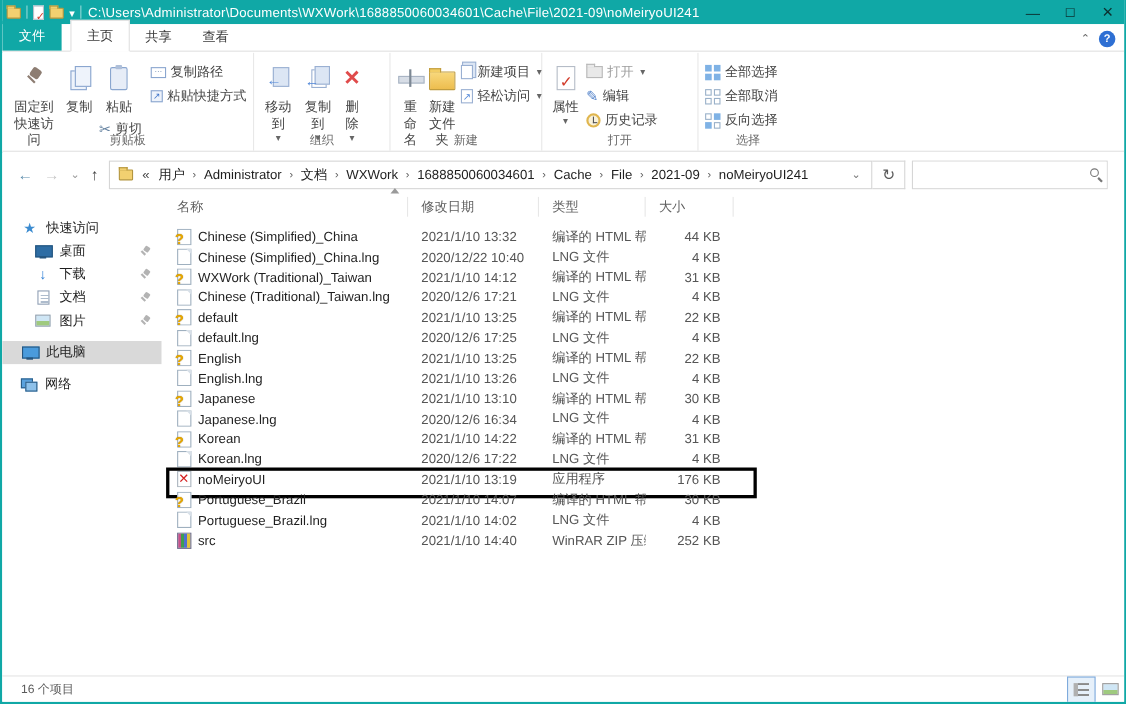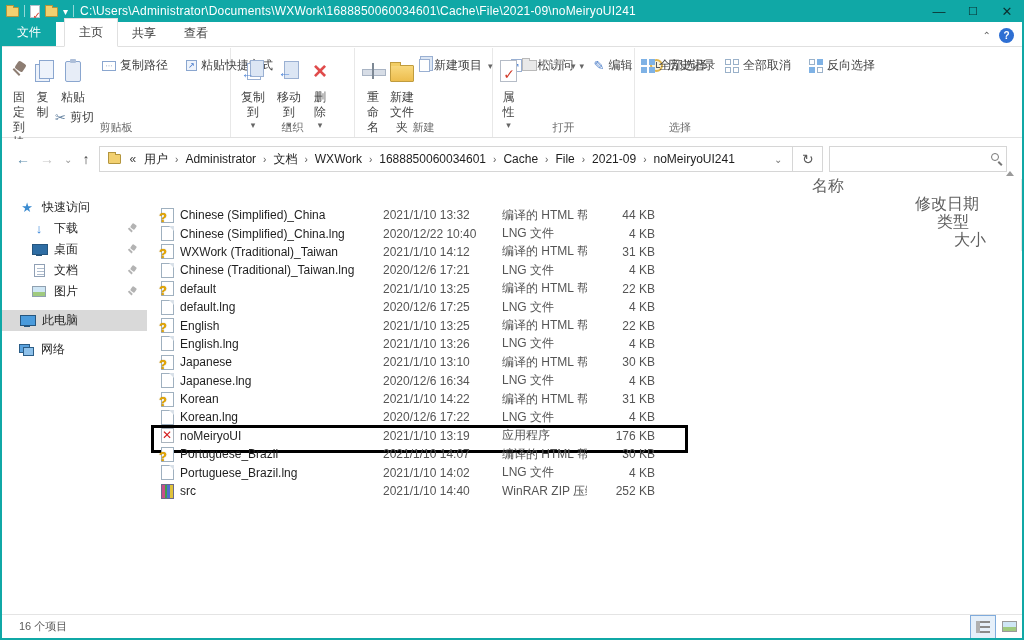--- a/index.html
+++ b/index.html
@@ -35,21 +35,21 @@
                display:flex; align-items:center; justify-content:center; }
 
   
   .ribbon { position:absolute; top:48px; left:0; right:0; height:90px; background:#fff; border-bottom:1px solid #e1e1e1;
             display:flex; font-size:12px; color:#444; }
   .rgroup { position:relative; border-right:1px solid #e8e8e8; padding:4px 4px 16px 4px; display:flex; align-items:flex-start; }
   .rgroup-label { position:absolute; bottom:2px; left:0; right:0; text-align:center; color:#6a6a6a; font-size:11px; }
   .bigbtn { display:flex; flex-direction:column; align-items:center; justify-content:flex-start; text-align:center;
             padding:2px 3px; line-height:1.25; }
   .bigbtn .bicon { height:34px; display:flex; align-items:center; justify-content:center; margin-bottom:2px; }
-  .smallcol { display:flex; flex-direction:row; gap:14px; padding-top:4px;align-items:center; }
+  .smallcol { display:flex; flex-direction:column; gap:3px; padding-top:4px; }
   .smallbtn { display:flex; align-items:center; gap:4px; white-space:nowrap; padding:1px 2px; }
   .dis { color:#9d9d9d; }
   .caret-d::after { content:"▾"; font-size:9px; color:#666; margin-left:2px; }
   .caret-under::after { content:"▾"; font-size:9px; color:#666; display:block; }
 
   
   .i-pin { position:relative; width:20px; height:22px; }
   .i-pin::before { content:""; position:absolute; left:7px; top:2px; width:9px; height:9px; background:#8d7d72; border-radius:2px; transform:rotate(35deg); }
   .i-pin::after { content:""; position:absolute; left:3px; top:11px; width:9px; height:2px; background:#8d7d72; transform:rotate(45deg); }
   .i-pages { position:relative; width:15px; height:18px; background:#eef3fb; border:1px solid #8aa6cf; margin-top:3px;}
@@ -121,21 +121,21 @@
   .si-download::before { content:"↓"; color:#2f7fd6; font-weight:bold; font-size:13px; }
   .si-doc { width:11px; height:13px; background:#fff; border:1px solid #90a0b5;
             background-image:repeating-linear-gradient(#aebccd 0 1px, transparent 1px 3px); background-size:7px 9px; background-position:2px 3px; background-repeat:no-repeat; }
   .si-pic { width:14px; height:11px; border:1px solid #8fa0b0; background:linear-gradient(#cfe6f5 55%, #9fca7f 55%); }
   .si-net { position:relative; width:15px; height:12px; }
   .si-net::before { content:""; position:absolute; left:0; top:0; width:9px; height:7px; background:#5aa2de; border:1px solid #2b5d87; }
   .si-net::after { content:""; position:absolute; right:0; bottom:0; width:9px; height:7px; background:#8ec1ea; border:1px solid #2b5d87; }
 
   
   .main { position:absolute; top:179px; left:145px; right:0; bottom:24px; background:#fff; }
-  .list-header { display:flex; height:27px; align-items:flex-end; font-size:16px; color:#5f5f5f; padding-left:2px; position:relative;flex-direction:column; }
+  .list-header { display:flex; height:27px; align-items:flex-start; font-size:12px; color:#5f5f5f; padding-left:2px; position:relative; }
   .hcol { height:18px; display:flex; align-items:flex-end; padding-left:12px; border-right:1px solid #e7e7e7; }
   .hcol.c-name { width:222px; position:relative; }
   .hcol.c-date { width:119px; }
   .hcol.c-type { width:97px; }
   .hcol.c-size { width:80px; justify-content:flex-start; }
   .sort-caret { position:absolute; top:-8px; left:206px; width:0; height:0; border-left:4px solid transparent; border-right:4px solid transparent; border-bottom:5px solid #9a9a9a; }
   .list-body { padding-left:2px; }
   .row { position:relative; display:flex; align-items:center; height:18.4px; font-size:12px; }
   .cell { white-space:nowrap; overflow:hidden; }
   .c1 { width:222px; display:flex; align-items:center; gap:6px; padding-left:12px; color:#1f1f1f; }
@@ -231,29 +231,29 @@
           <span class="i-shortcut">↗</span>
           <span>粘贴快捷方式</span>
         </div>
       </div>
       <span class="rgroup-label">剪贴板</span>
     </div>
 
     <div class="rgroup" style="width:124px;">
       <div class="bigbtn caret-under" style="width:36px;">
         <span class="bicon">
+            <span class="i-moveto"></span>
+          </span>
+        <span>移动到</span>
+      </div>
+      <div class="bigbtn caret-under" style="width:36px;">
+        <span class="bicon">
             <span class="i-copyto"></span>
           </span>
         <span>复制到</span>
-      </div>
-      <div class="bigbtn caret-under" style="width:36px;">
-        <span class="bicon">
-            <span class="i-moveto"></span>
-          </span>
-        <span>移动到</span>
       </div>
       <div class="bigbtn caret-under" style="width:26px;">
         <span class="bicon">
             <span class="i-del">×</span>
           </span>
         <span>删除</span>
       </div>
       <span class="rgroup-label">组织</span>
     </div>
 
@@ -378,29 +378,29 @@
       <span class="mag"></span>
     </div>
   </div>
 
   <div class="sidebar">
       <div class="side-item lvl0">
         <span class="si si-star"></span>
         <span>快速访问</span>
       </div>
       <div class="side-item lvl1">
-        <span class="si si-download"></span>
-        <span>下载</span>
-        <span class="side-pin"></span>
-      </div>
-      <div class="side-item lvl1">
         <span class="si si-desktop">
           <span class="si-mon"></span>
         </span>
         <span>桌面</span>
+        <span class="side-pin"></span>
+      </div>
+      <div class="side-item lvl1">
+        <span class="si si-download"></span>
+        <span>下载</span>
         <span class="side-pin"></span>
       </div>
       <div class="side-item lvl1">
         <span class="si">
           <span class="si-doc"></span>
         </span>
         <span>文档</span>
         <span class="side-pin"></span>
       </div>
       <div class="side-item lvl1">

